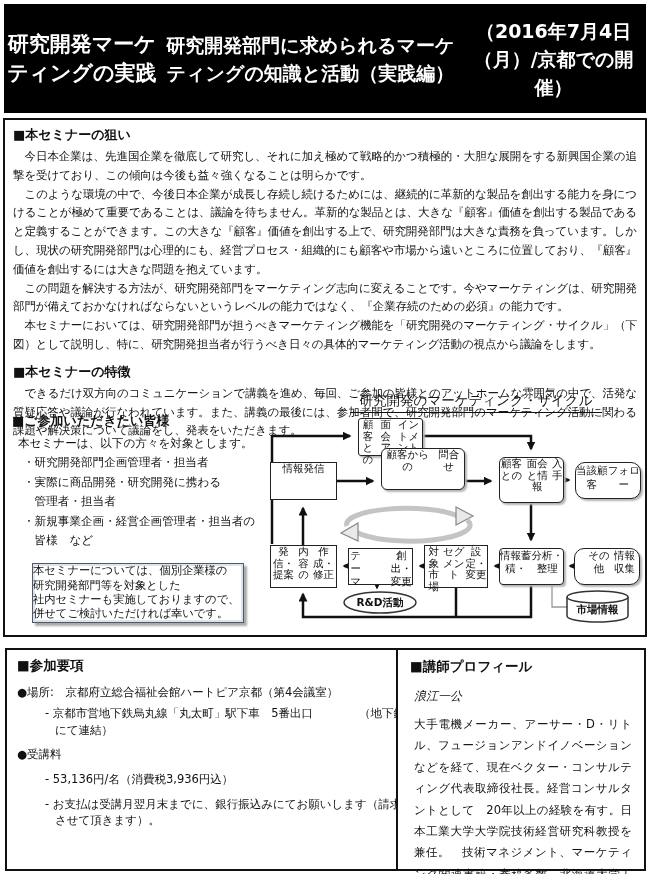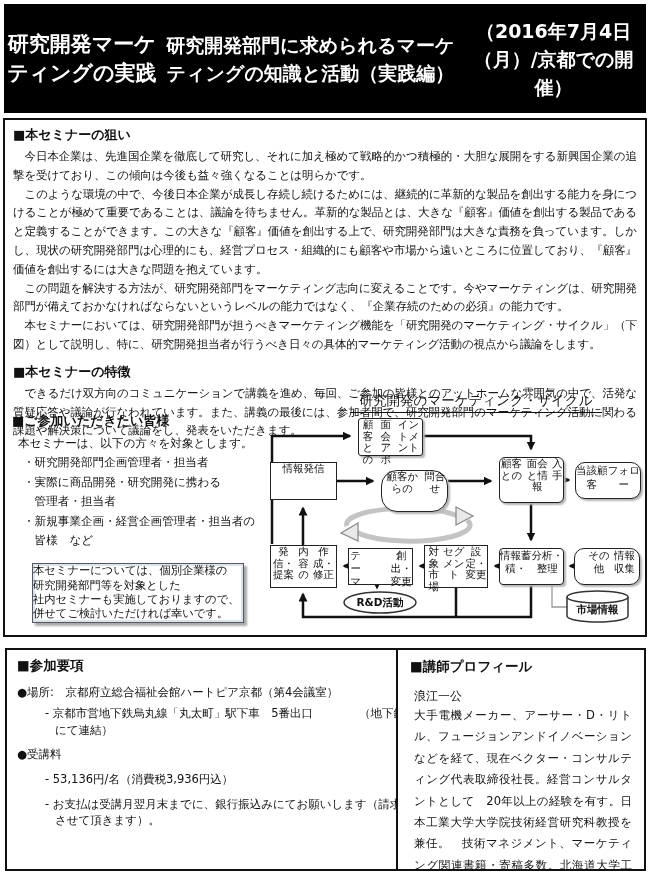--- a/index.html
+++ b/index.html
@@ -40,21 +40,21 @@
   .txt-only { position:absolute; display:flex; align-items:center; justify-content:center; text-align:center;
               font-size:10.5px; font-weight:bold; line-height:11.6px; }
 
   
   .req { position:absolute; left:5px; top:648px; width:462px; height:223px; border:2px solid #111; padding:7px 10px; background:#fff; }
   .req .h { font-size:13.5px; font-weight:bold; margin-bottom:9px; }
   .req .it { font-size:11.5px; line-height:17px; margin-bottom:8px; }
   .req .sub { font-size:11.5px; line-height:16.5px; margin:4px 0 8px 28px; padding-left:10px; text-indent:-10px; }
   .prof { position:absolute; left:396px; top:648px; width:250px; height:223px; border:2px solid #111; padding:8px 12px; background:#fff; }
   .prof .h { font-size:13.5px; font-weight:bold; margin-bottom:12px; }
-  .prof .nm { font-size:12px; padding-left:4px; }
+  .prof .nm { font-size:12px; margin-bottom:9px; padding-left:4px;font-style:italic; }
   .prof .bio { font-size:11.5px; line-height:21.4px; text-align:justify; padding-left:4px; }
 </style>
 </head>
 <body>
 
 <div class="hdr">
   <div class="l1">研究開発マーケティングの実践</div>
   <div class="l2">研究開発部門に求められるマーケティングの知識と活動（実践編）</div>
   <div class="l3">（2016年7月4日（月）/京都での開催）</div>
 </div>
@@ -127,21 +127,21 @@
     </svg>
 
     <div class="nd rnd" style="left:100px; top:4px; width:65px; height:38px; border-radius:3px;">
       <span>顧客との</span>
       <span>面会アポ</span>
       <span>イントメント</span>
     </div>
     <div class="nd" style="left:12px; top:48px; width:67px; height:38px;">
       <span>情報発信</span>
     </div>
-    <div class="nd rnd" style="left:123px; top:56px; width:67px; height:42px;border-radius:16px;">
+    <div class="nd rnd" style="left:123px; top:34px; width:84px; height:42px;">
       <span>顧客からの</span>
       <span>問合せ</span>
     </div>
     <div class="nd rnd" style="left:241px; top:43px; width:65px; height:46px;">
       <span>顧客との</span>
       <span>面会と情報</span>
       <span>入手</span>
     </div>
     <div class="nd rnd2" style="left:317px; top:48px; width:66px; height:37px; line-height:14px;">
       <span>当該顧客</span>

